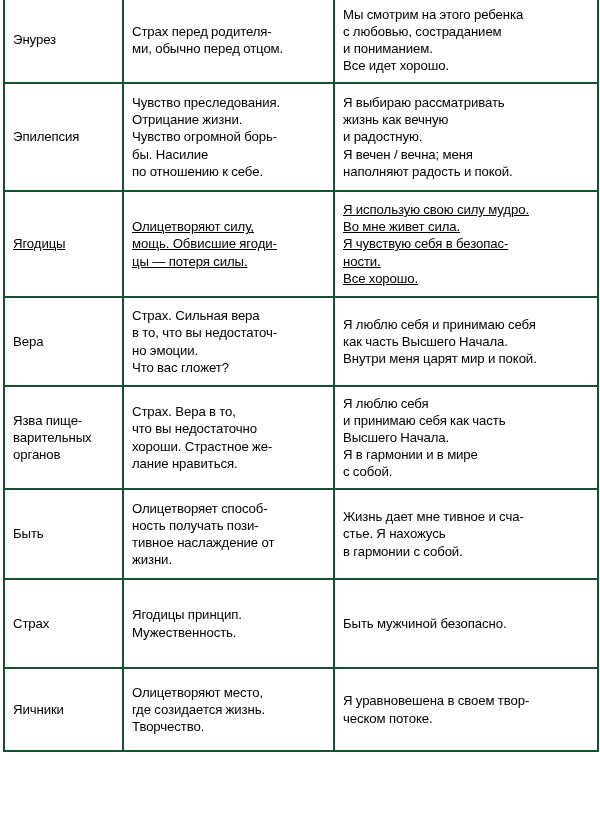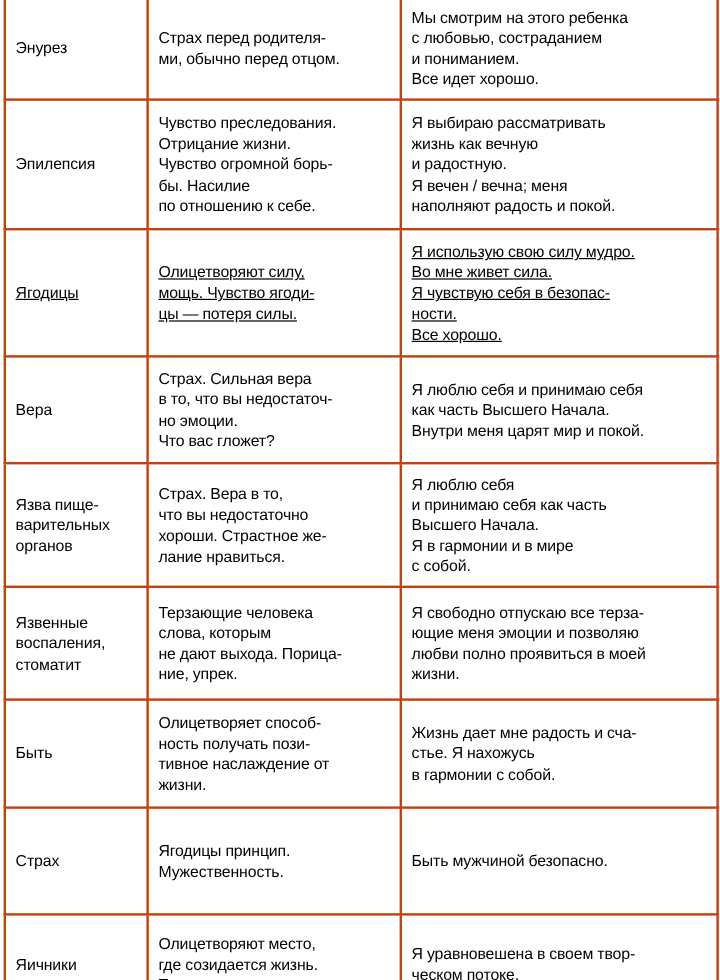--- a/index.html
+++ b/index.html
@@ -36,21 +36,21 @@
     table-layout: fixed;
     width: 594px;
     background: #ffffff;
   }
 
   table.ailment-table col.col-name   { width: 119px; }
   table.ailment-table col.col-cause  { width: 211px; }
   table.ailment-table col.col-affirm { width: 264px; }
 
   table.ailment-table td {
-    border: 2px solid #c2410c;
+    border: 2px solid #14532d;
     vertical-align: middle;
     padding: 3px 7px 3px 8px;
     font-size: 13.2px;
     line-height: 1.29;
     letter-spacing: -0.1px;
     white-space: pre-line;
     word-spacing: -0.2px;
   }
 
   table.ailment-table tr:first-child td {
@@ -108,21 +108,21 @@
 по отношению к себе.</td>
           <td class="cell-affirm">Я выбираю рассматривать
 жизнь как вечную
 и радостную.
 Я вечен / вечна; меня
 наполняют радость и покой.</td>
         </tr>
         <tr class="r2">
           <td class="cell-name">Ягодицы</td>
           <td class="cell-cause">Олицетворяют силу,
-мощь. Чувство ягоди-
+мощь. Обвисшие ягоди-
 цы — потеря силы.</td>
           <td class="cell-affirm">Я использую свою силу мудро.
 Во мне живет сила.
 Я чувствую себя в безопас-
 ности.
 Все хорошо.</td>
         </tr>
         <tr class="r3">
           <td class="cell-name">Вера</td>
           <td class="cell-cause">Страх. Сильная вера
@@ -140,40 +140,27 @@
           <td class="cell-cause">Страх. Вера в то,
 что вы недостаточно
 хороши. Страстное же-
 лание нравиться.</td>
           <td class="cell-affirm">Я люблю себя
 и принимаю себя как часть
 Высшего Начала.
 Я в гармонии и в мире
 с собой.</td>
         </tr>
-        <tr class="r5">
-          <td class="cell-name">Язвенные
-воспаления,
-стоматит</td>
-          <td class="cell-cause">Терзающие человека
-слова, которым
-не дают выхода. Порица-
-ние, упрек.</td>
-          <td class="cell-affirm">Я свободно отпускаю все терза-
-ющие меня эмоции и позволяю
-любви полно проявиться в моей
-жизни.</td>
-        </tr>
         <tr class="r6">
           <td class="cell-name">Быть</td>
           <td class="cell-cause">Олицетворяет способ-
 ность получать пози-
 тивное наслаждение от
 жизни.</td>
-          <td class="cell-affirm">Жизнь дает мне радость и сча-
+          <td class="cell-affirm">Жизнь дает мне тивное и сча-
 стье. Я нахожусь
 в гармонии с собой.</td>
         </tr>
         <tr class="r7">
           <td class="cell-name">Страх</td>
           <td class="cell-cause">Ягодицы принцип.
 Мужественность.</td>
           <td class="cell-affirm">Быть мужчиной безопасно.</td>
         </tr>
         <tr class="r8">

